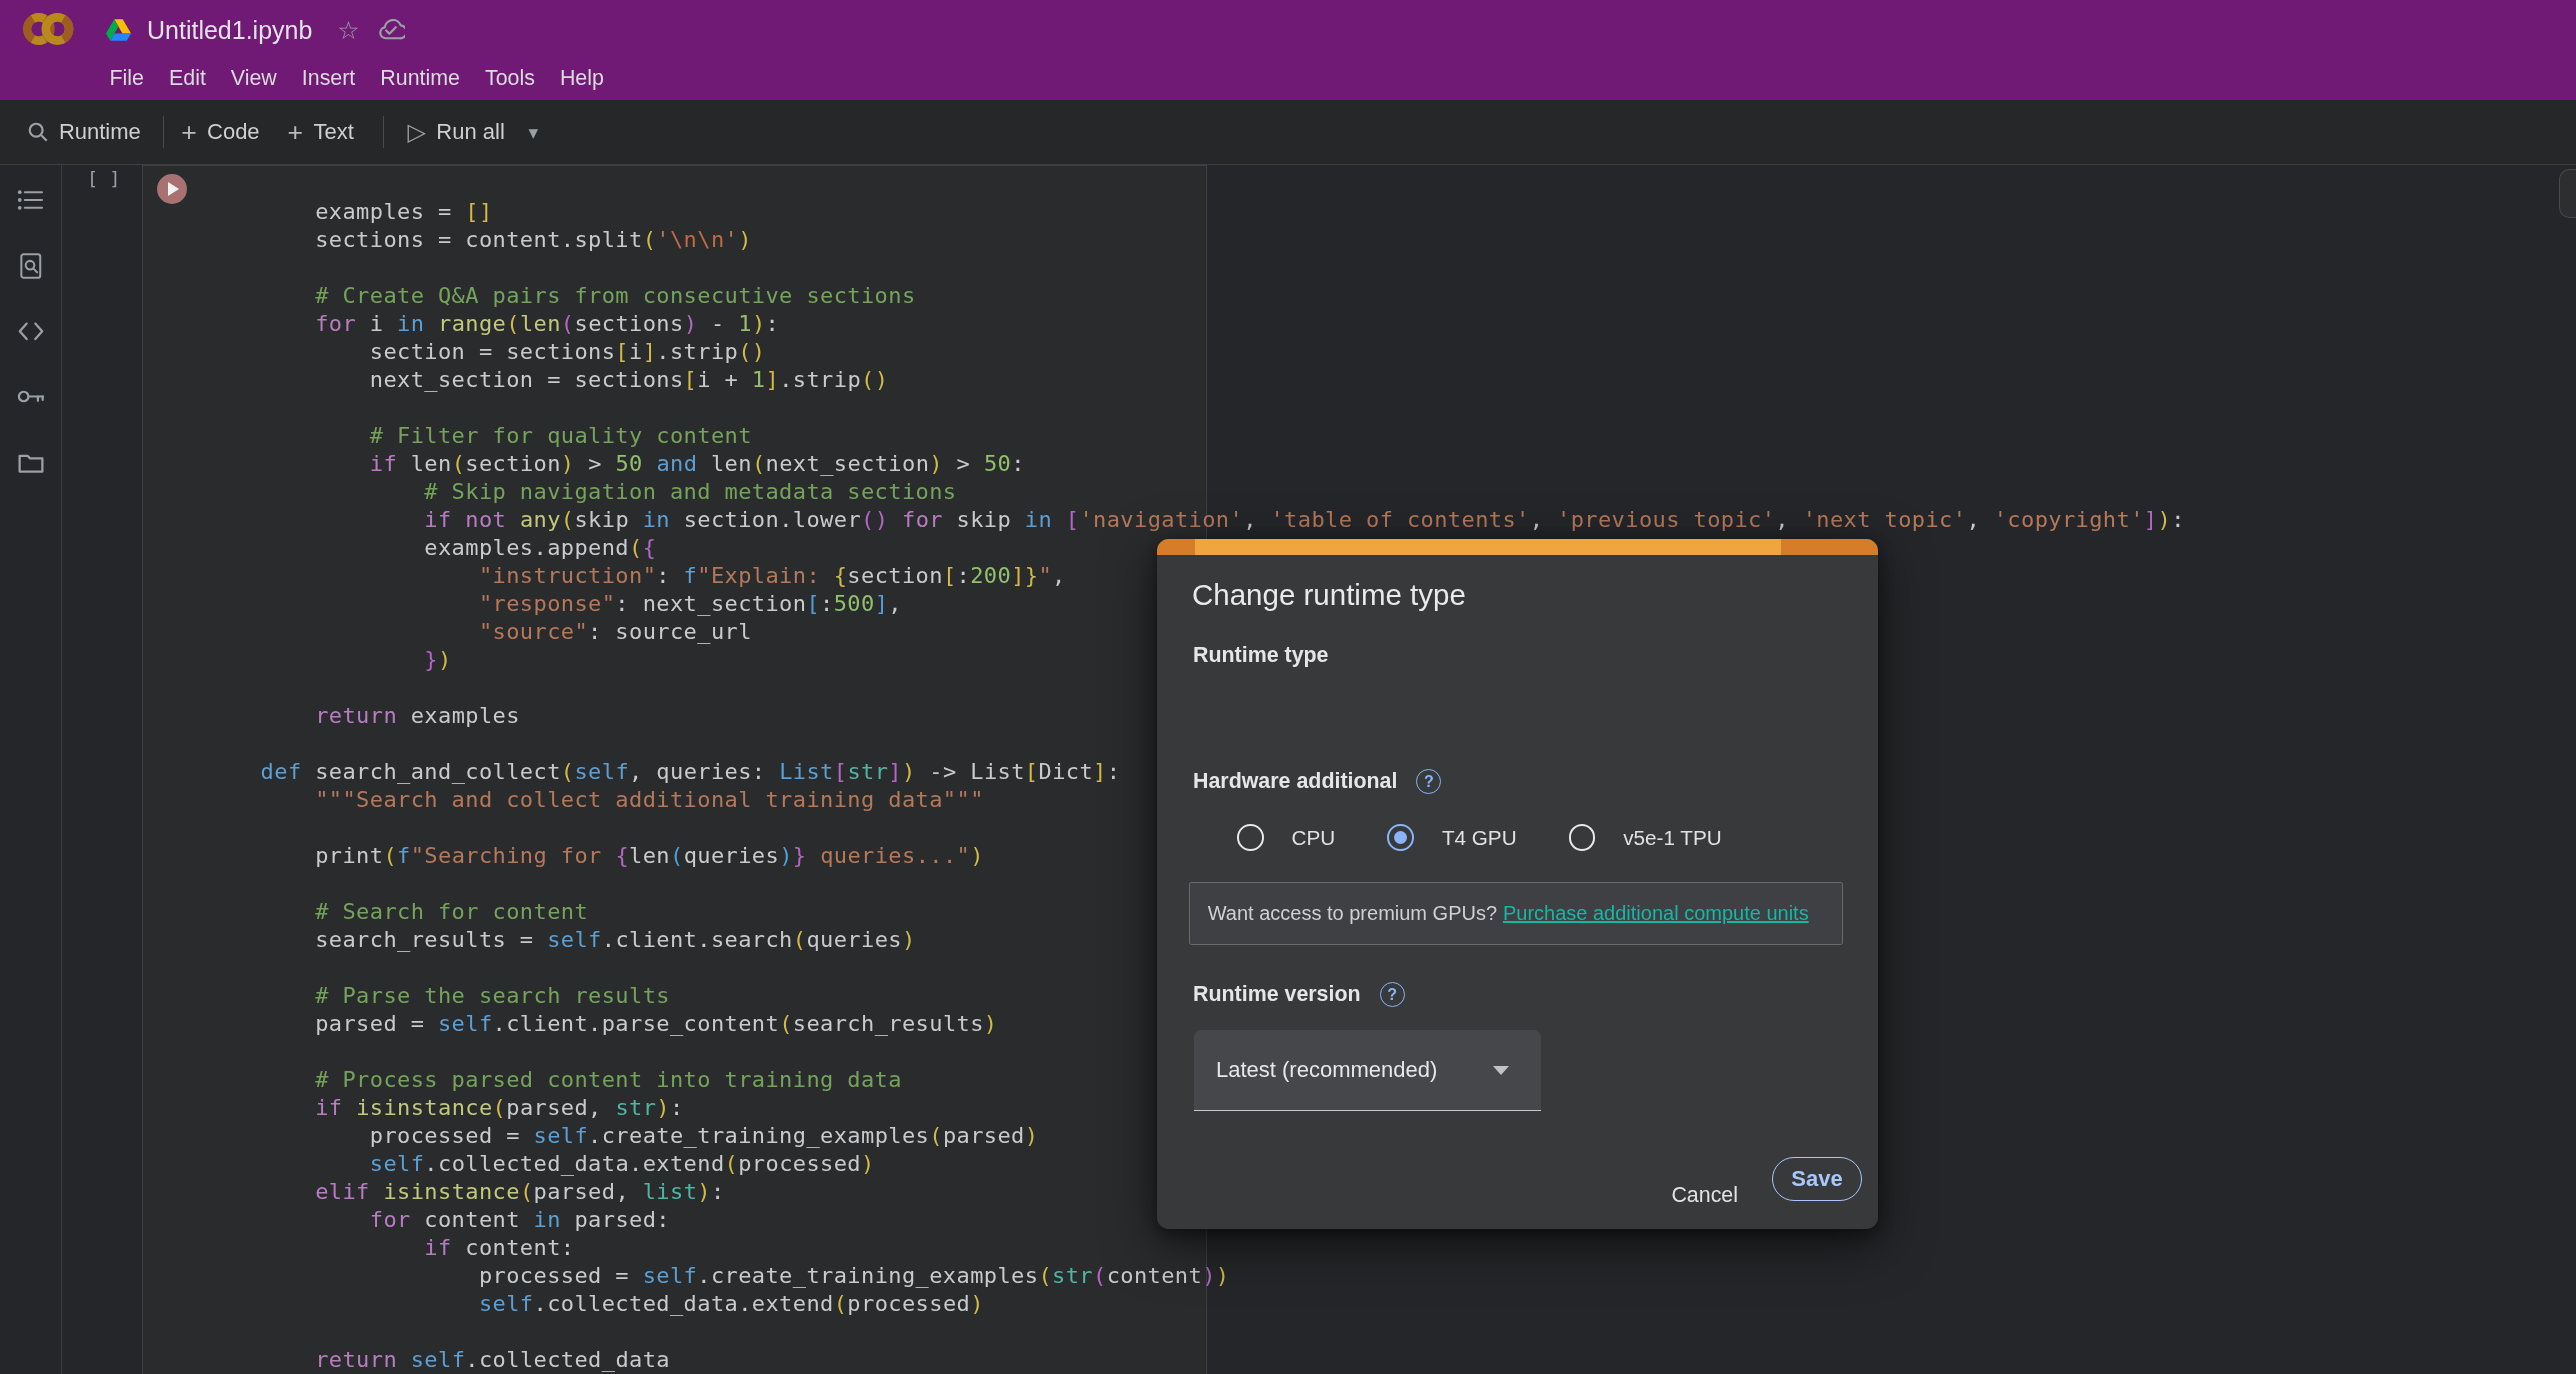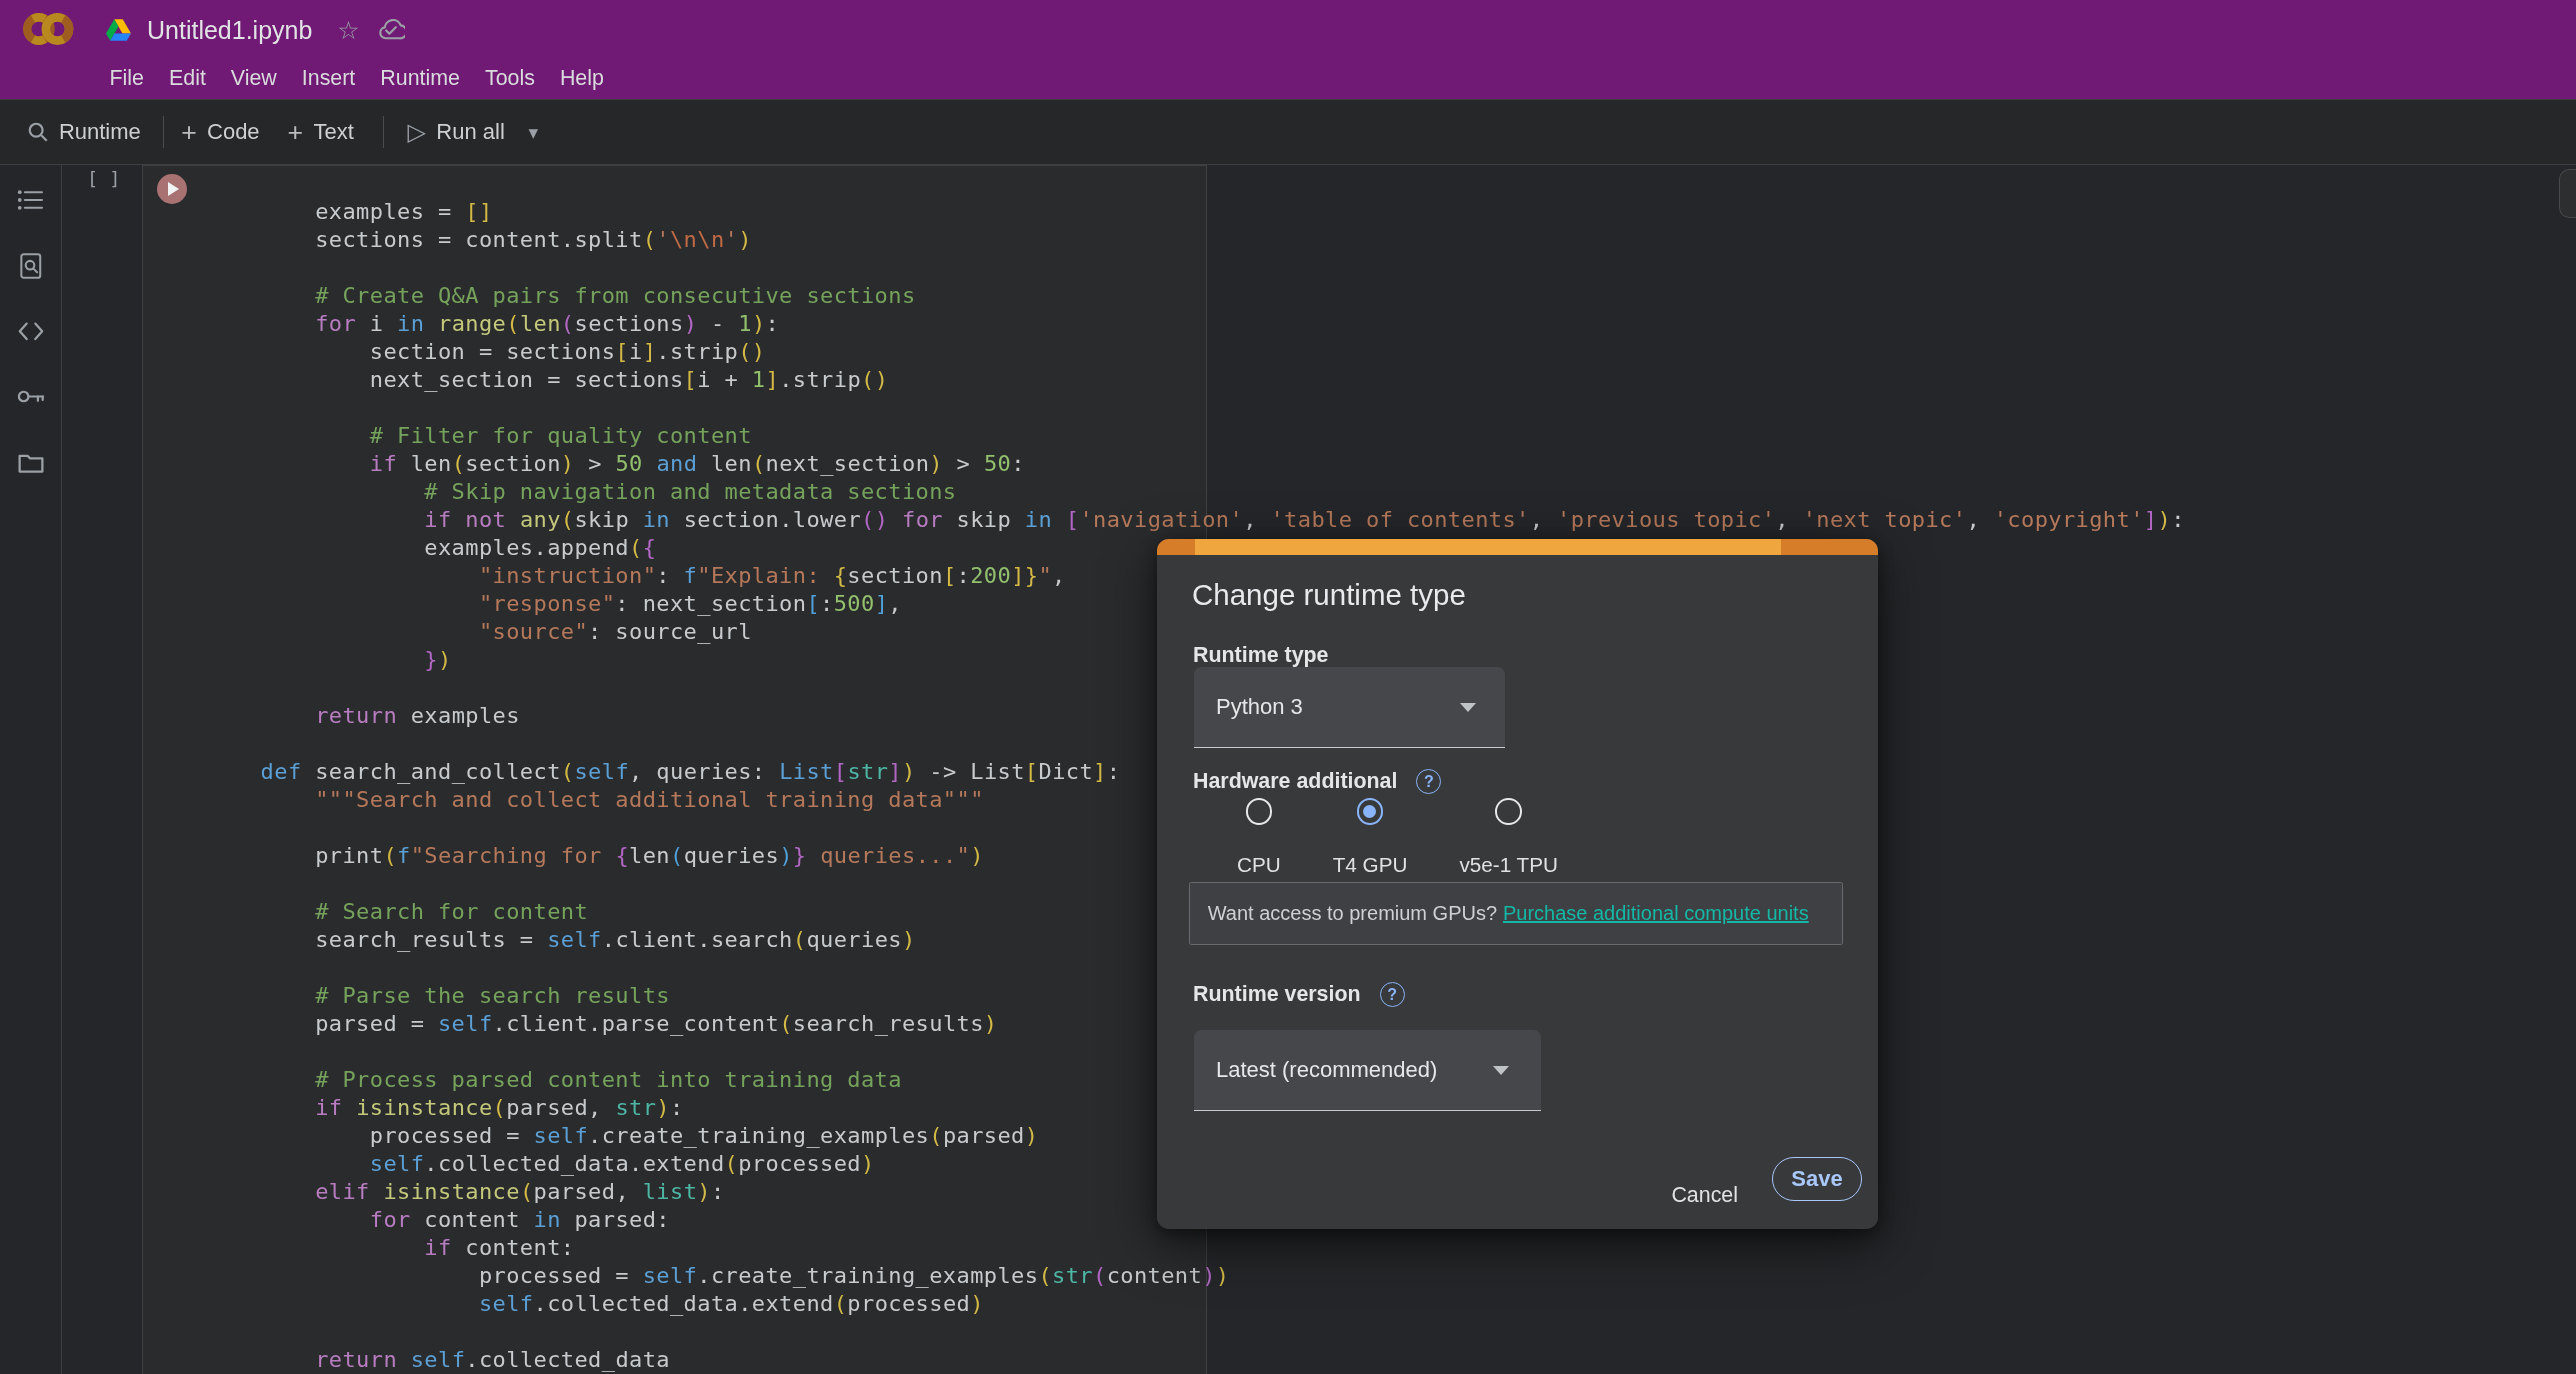--- a/index.html
+++ b/index.html
@@ -81,21 +81,21 @@
   .dlg-select .val{margin-left:22px;font-size:22px;color:#e5e7e9;}
   .dlg-select .caret{position:absolute;width:0;height:0;
               border-left:8px solid transparent;border-right:8px solid transparent;
               border-top:9.6px solid #c0c3c6;}
   .help{display:inline-flex;width:25px;height:25px;border:1.8px solid #8ab4f8;
         border-radius:50%;color:#8ab4f8;font-size:16px;font-weight:700;
         align-items:center;justify-content:center;box-sizing:border-box;}
   .acc-row{position:absolute;left:0;top:283px;width:100%;height:31px;
            display:flex;align-items:center;padding-left:80px;gap:52px;
            box-sizing:border-box;}
-  .acc-option{display:flex;align-items:center;gap:28px;cursor:pointer;flex-direction:column;}
+  .acc-option{display:flex;align-items:center;gap:28px;cursor:pointer;}
   .radio{width:26.6px;height:26.6px;border-radius:50%;border:2.2px solid #e6e8ea;
          box-sizing:border-box;position:relative;flex:none;}
   .radio.sel{border-color:#8ab4f8;}
   .radio.sel .dot{position:absolute;left:4.4px;top:4.4px;width:13.3px;height:13.3px;
                   border-radius:50%;background:#8ab4f8;}
   .acc-label{font-size:20.7px;color:#dfe2e4;}
   .premium{position:absolute;left:32px;top:343px;width:654px;height:63px;
            background:#3e4043;border:0.7px solid #686b6d;border-radius:2.2px;
            box-sizing:border-box;display:flex;align-items:center;
            padding-left:17.7px;font-size:20px;color:#ced1d3;}
@@ -219,24 +219,20 @@
       <pre class="code" id="code"><div class="cl"><span class="tk-p">        examples = </span><span class="tk-y">[]</span></div><div class="cl"><span class="tk-p">        sections = content.split</span><span class="tk-y">(</span><span class="tk-s">'</span><span class="tk-e">\n\n</span><span class="tk-s">'</span><span class="tk-y">)</span></div><div class="cl"></div><div class="cl"><span class="tk-p">        </span><span class="tk-c"># Create Q&amp;A pairs from consecutive sections</span></div><div class="cl"><span class="tk-p">        </span><span class="tk-k">for</span><span class="tk-p"> i </span><span class="tk-b">in</span><span class="tk-p"> </span><span class="tk-f">range</span><span class="tk-y">(</span><span class="tk-f">len</span><span class="tk-u">(</span><span class="tk-p">sections</span><span class="tk-u">)</span><span class="tk-p"> - </span><span class="tk-n">1</span><span class="tk-y">)</span><span class="tk-p">:</span></div><div class="cl"><span class="tk-p">            section = sections</span><span class="tk-y">[</span><span class="tk-p">i</span><span class="tk-y">]</span><span class="tk-p">.strip</span><span class="tk-y">()</span></div><div class="cl"><span class="tk-p">            next_section = sections</span><span class="tk-y">[</span><span class="tk-p">i + </span><span class="tk-n">1</span><span class="tk-y">]</span><span class="tk-p">.strip</span><span class="tk-y">()</span></div><div class="cl"></div><div class="cl"><span class="tk-p">            </span><span class="tk-c"># Filter for quality content</span></div><div class="cl"><span class="tk-p">            </span><span class="tk-k">if</span><span class="tk-p"> len</span><span class="tk-y">(</span><span class="tk-p">section</span><span class="tk-y">)</span><span class="tk-p"> &gt; </span><span class="tk-n">50</span><span class="tk-p"> </span><span class="tk-b">and</span><span class="tk-p"> len</span><span class="tk-y">(</span><span class="tk-p">next_section</span><span class="tk-y">)</span><span class="tk-p"> &gt; </span><span class="tk-n">50</span><span class="tk-p">:</span></div><div class="cl"><span class="tk-p">                </span><span class="tk-c"># Skip navigation and metadata sections</span></div><div class="cl"><span class="tk-p">                </span><span class="tk-k">if</span><span class="tk-p"> </span><span class="tk-k">not</span><span class="tk-p"> </span><span class="tk-f">any</span><span class="tk-y">(</span><span class="tk-p">skip </span><span class="tk-b">in</span><span class="tk-p"> section.lower</span><span class="tk-u">()</span><span class="tk-p"> </span><span class="tk-k">for</span><span class="tk-p"> skip </span><span class="tk-b">in</span><span class="tk-p"> </span><span class="tk-u">[</span><span class="tk-s">'navigation'</span><span class="tk-p">, </span><span class="tk-s">'table of contents'</span><span class="tk-p">, </span><span class="tk-s">'previous topic'</span><span class="tk-p">, </span><span class="tk-s">'next topic'</span><span class="tk-p">, </span><span class="tk-s">'copyright'</span><span class="tk-u">]</span><span class="tk-y">)</span><span class="tk-p">:</span></div><div class="cl"><span class="tk-p">                examples.append</span><span class="tk-y">(</span><span class="tk-u">{</span></div><div class="cl"><span class="tk-p">                    </span><span class="tk-s">"instruction"</span><span class="tk-p">: </span><span class="tk-b">f</span><span class="tk-s">"Explain: </span><span class="tk-y">{</span><span class="tk-p">section</span><span class="tk-y">[</span><span class="tk-p">:</span><span class="tk-n">200</span><span class="tk-y">]</span><span class="tk-y">}</span><span class="tk-s">"</span><span class="tk-p">,</span></div><div class="cl"><span class="tk-p">                    </span><span class="tk-s">"response"</span><span class="tk-p">: next_section</span><span class="tk-l">[</span><span class="tk-p">:</span><span class="tk-n">500</span><span class="tk-l">]</span><span class="tk-p">,</span></div><div class="cl"><span class="tk-p">                    </span><span class="tk-s">"source"</span><span class="tk-p">: source_url</span></div><div class="cl"><span class="tk-p">                </span><span class="tk-u">}</span><span class="tk-y">)</span></div><div class="cl"></div><div class="cl"><span class="tk-p">        </span><span class="tk-k">return</span><span class="tk-p"> examples</span></div><div class="cl"></div><div class="cl"><span class="tk-p">    </span><span class="tk-b">def</span><span class="tk-p"> search_and_collect</span><span class="tk-y">(</span><span class="tk-b">self</span><span class="tk-p">, queries: </span><span class="tk-b">List</span><span class="tk-u">[</span><span class="tk-t">str</span><span class="tk-u">]</span><span class="tk-y">)</span><span class="tk-p"> -&gt; List</span><span class="tk-y">[</span><span class="tk-p">Dict</span><span class="tk-y">]</span><span class="tk-p">:</span></div><div class="cl"><span class="tk-p">        </span><span class="tk-s">"""Search and collect additional training data"""</span></div><div class="cl"></div><div class="cl"><span class="tk-p">        print</span><span class="tk-y">(</span><span class="tk-b">f</span><span class="tk-s">"Searching for </span><span class="tk-u">{</span><span class="tk-p">len</span><span class="tk-l">(</span><span class="tk-p">queries</span><span class="tk-l">)</span><span class="tk-u">}</span><span class="tk-s"> queries..."</span><span class="tk-y">)</span></div><div class="cl"></div><div class="cl"><span class="tk-p">        </span><span class="tk-c"># Search for content</span></div><div class="cl"><span class="tk-p">        search_results = </span><span class="tk-b">self</span><span class="tk-p">.client.search</span><span class="tk-y">(</span><span class="tk-p">queries</span><span class="tk-y">)</span></div><div class="cl"></div><div class="cl"><span class="tk-p">        </span><span class="tk-c"># Parse the search results</span></div><div class="cl"><span class="tk-p">        parsed = </span><span class="tk-b">self</span><span class="tk-p">.client.parse_content</span><span class="tk-y">(</span><span class="tk-p">search_results</span><span class="tk-y">)</span></div><div class="cl"></div><div class="cl"><span class="tk-p">        </span><span class="tk-c"># Process parsed content into training data</span></div><div class="cl"><span class="tk-p">        </span><span class="tk-k">if</span><span class="tk-p"> </span><span class="tk-f">isinstance</span><span class="tk-y">(</span><span class="tk-p">parsed, </span><span class="tk-t">str</span><span class="tk-y">)</span><span class="tk-p">:</span></div><div class="cl"><span class="tk-p">            processed = </span><span class="tk-b">self</span><span class="tk-p">.create_training_examples</span><span class="tk-y">(</span><span class="tk-p">parsed</span><span class="tk-y">)</span></div><div class="cl"><span class="tk-p">            </span><span class="tk-b">self</span><span class="tk-p">.collected_data.extend</span><span class="tk-y">(</span><span class="tk-p">processed</span><span class="tk-y">)</span></div><div class="cl"><span class="tk-p">        </span><span class="tk-k">elif</span><span class="tk-p"> </span><span class="tk-f">isinstance</span><span class="tk-y">(</span><span class="tk-p">parsed, </span><span class="tk-t">list</span><span class="tk-y">)</span><span class="tk-p">:</span></div><div class="cl"><span class="tk-p">            </span><span class="tk-k">for</span><span class="tk-p"> content </span><span class="tk-b">in</span><span class="tk-p"> parsed:</span></div><div class="cl"><span class="tk-p">                </span><span class="tk-k">if</span><span class="tk-p"> content:</span></div><div class="cl"><span class="tk-p">                    processed = </span><span class="tk-b">self</span><span class="tk-p">.create_training_examples</span><span class="tk-y">(</span><span class="tk-t">str</span><span class="tk-u">(</span><span class="tk-p">content</span><span class="tk-u">)</span><span class="tk-y">)</span></div><div class="cl"><span class="tk-p">                    </span><span class="tk-b">self</span><span class="tk-p">.collected_data.extend</span><span class="tk-y">(</span><span class="tk-p">processed</span><span class="tk-y">)</span></div><div class="cl"></div><div class="cl"><span class="tk-p">        </span><span class="tk-k">return</span><span class="tk-p"> </span><span class="tk-b">self</span><span class="tk-p">.collected_data</span></div></pre>
     </div>
 
     <div class="panel-tab"></div>
 
     <div class="dialog">
       <div class="dialog-stripe"></div>
       <div class="dlg-title">Change runtime type</div>
 
       <div class="dlg-label" style="left:36px;top:104px">Runtime type</div>
-      <div class="dlg-select" style="left:37px;top:128px;width:311px;height:81px">
-        <span class="val">Python 3</span>
-        <span class="caret" style="right:29.5px"></span>
-      </div>
 
       <div class="dlg-label" style="left:36px;top:230px;display:flex;align-items:center;gap:19px">
         <span>Hardware additional</span>
         <span class="help">?</span>
       </div>
 
       <div class="acc-row" id="radios">
           <div class="acc-option">
             <span class="radio"></span>
             <span class="acc-label">CPU</span>

